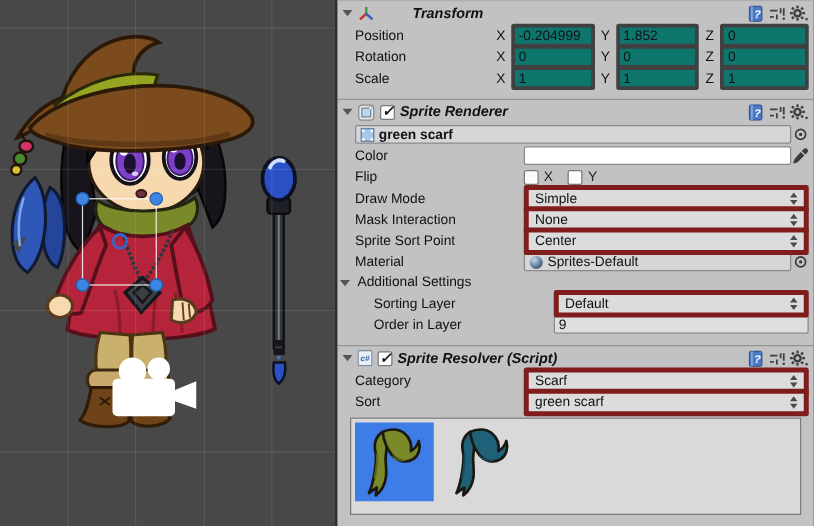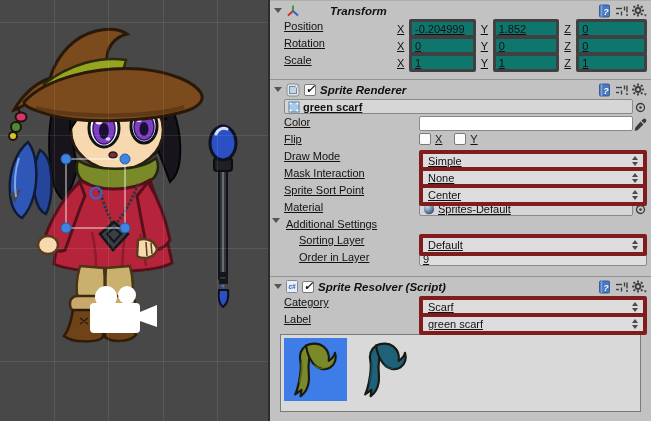--- a/index.html
+++ b/index.html
@@ -12,25 +12,25 @@
   .splitter{width:2px;flex:none;background:#2d2d2d;}
   
   .inspector{flex:1;height:421px;background:#C2C2C2;overflow:hidden;}
   .section{border-bottom:1px solid #949494;padding-bottom:8px;}
   .section.first{border-top:1px solid #aeaeae;}
   .header{display:flex;align-items:center;height:19px;padding:0 4px 0 4px;gap:4px;font-style:italic;}
   .title{font-weight:bold;font-size:11.5px;white-space:nowrap;}
   .hdr-icons{margin-left:auto;display:flex;align-items:center;gap:4px;}
   .tri{width:0;height:0;border-left:4px solid transparent;border-right:4px solid transparent;
        border-top:5px solid #555;flex:none;}
-  .row{display:flex;height:17px;padding:0 3px 0 14px;text-decoration:underline;}
+  .row{display:flex;align-items:center;height:17px;padding:0 3px 0 14px;}
   .lbl{flex:none;white-space:nowrap;}
   .lbl-tf{width:113px;}
   .lbl-sr{width:135px;}
-  .row.indent{padding-left:29px;}
+  .row.indent{padding-left:29px;gap:24px;}
   .row.indent .lbl-sr{width:120px;}
   .bold{font-weight:bold;}
   .axis-group{display:flex;align-items:center;flex:1;min-width:0;}
   .axis-letter{width:9px;margin-right:3px;flex:none;}
   .nfield{flex:1;min-width:0;height:13px;background:#0f766e;border:3px solid #404040;
           border-radius:2px;padding:0 3px;display:flex;align-items:center;margin-right:5px;
           white-space:nowrap;overflow:hidden;}
   .axis-group.last .nfield{margin-right:1px;}
   .vfield{flex:1;height:13px;background:#DEDEDE;border:1px solid #898989;border-radius:2px;
           padding:0 3px;display:flex;align-items:center;margin-right:1px;}
@@ -449,21 +449,21 @@
             </svg>
         </span>
       </div>
       <div class="row">
         <span class="lbl lbl-sr">Category</span>
         <span class="dropdown">
             <span>Scarf</span>
           </span>
       </div>
       <div class="row">
-        <span class="lbl lbl-sr">Label</span>
+        <span class="lbl lbl-sr">Sort</span>
         <span class="dropdown">
             <span>green scarf</span>
           </span>
       </div>
       <div class="thumb-box">
         <div class="thumb selected">
           <svg width="58" height="58" viewBox="0 0 64 64">
             <path d="M21,5 C15,9 13,16 15,24 C16,32 14,40 13,46 C12,51 11,55 9,59 L16,54 L15,61 C19,58 23,52 24,45 C25,37 23,31 24,25 C25,18 25,11 23,6 Z" stroke="#191911" stroke-width="2.4" stroke-linejoin="round" fill="#7A8A28"></path>
             <path d="M21,5 C27,2 35,2 40,6 C45,10 47,16 46,22 C49,20 52,17 53,13 C55,19 53,26 48,29 C42,33 34,31 29,25 C25,20 22,12 21,5 Z" stroke="#191911" stroke-width="2.4" stroke-linejoin="round" fill="#7A8A28"></path>
             <path d="M29,25 C34,30 41,31 46,28 C43,31 36,32 31,29 Z" fill="#5A661C"></path>

